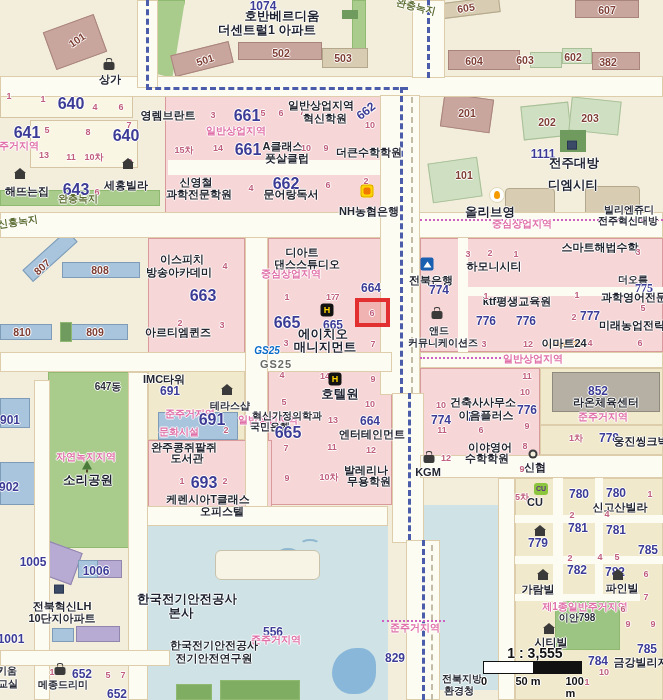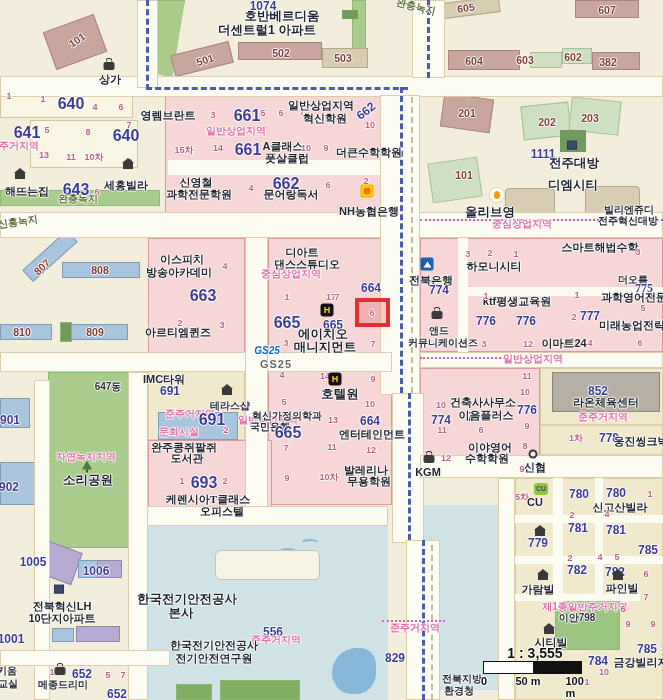--- a/index.html
+++ b/index.html
@@ -349,21 +349,21 @@
     <span class="lbl pl2" style="left: 230px; top: 406px;">테라스샵</span>
     <span class="lbl zone" style="left: 190px; top: 414px;">준주거지역</span>
     <span class="lbl num" style="left: 212px; top: 420px;">691</span>
     <span class="lbl sm" style="left: 226px; top: 430px;">2</span>
     <span class="lbl zone" style="left: 179px; top: 432px;">문화시설</span>
     <span class="lbl pl" style="left: 184px; top: 447px;">완주콩쥐팥쥐</span>
     <span class="lbl pl" style="left: 187px; top: 458px;">도서관</span>
     <span class="lbl sm" style="left: 182px; top: 481px;">1</span>
     <span class="lbl num" style="left: 204px; top: 483px;">693</span>
     <span class="lbl sm" style="left: 225px; top: 481px;">2</span>
-    <span class="lbl pl" style="left: 208px; top: 499px; font-family: Liberation Serif, serif;">케렌시아T클래스</span>
+    <span class="lbl pl" style="left: 208px; top: 499px;">케렌시아T클래스</span>
     <span class="lbl pl" style="left: 222px; top: 511px;">오피스텔</span>
     <span class="lbl sm" style="left: 282px; top: 375px;">4</span>
     <span class="lbl sm" style="left: 325px; top: 376px;">14</span>
     <span class="lbl plL" style="left: 340px; top: 394px;">호텔원</span>
     <span class="lbl sm" style="left: 284px; top: 402px;">5</span>
     <span class="lbl zone" style="left: 268px; top: 420px;">일반상업지역</span>
     <span class="lbl pl2" style="left: 287px; top: 416px;">혁신가정의학과</span>
     <span class="lbl pl2" style="left: 270px; top: 427px;">국민은행</span>
     <span class="lbl num" style="left: 288px; top: 433px;">665</span>
     <span class="lbl sm" style="left: 333px; top: 420px;">13</span>

